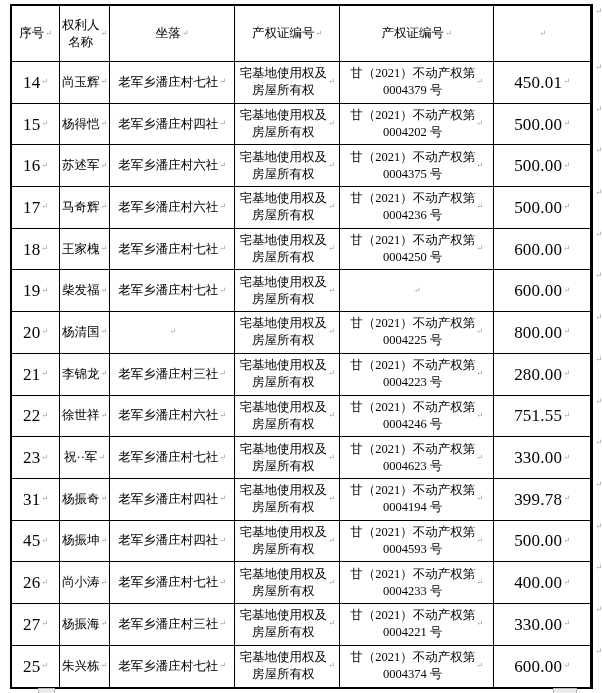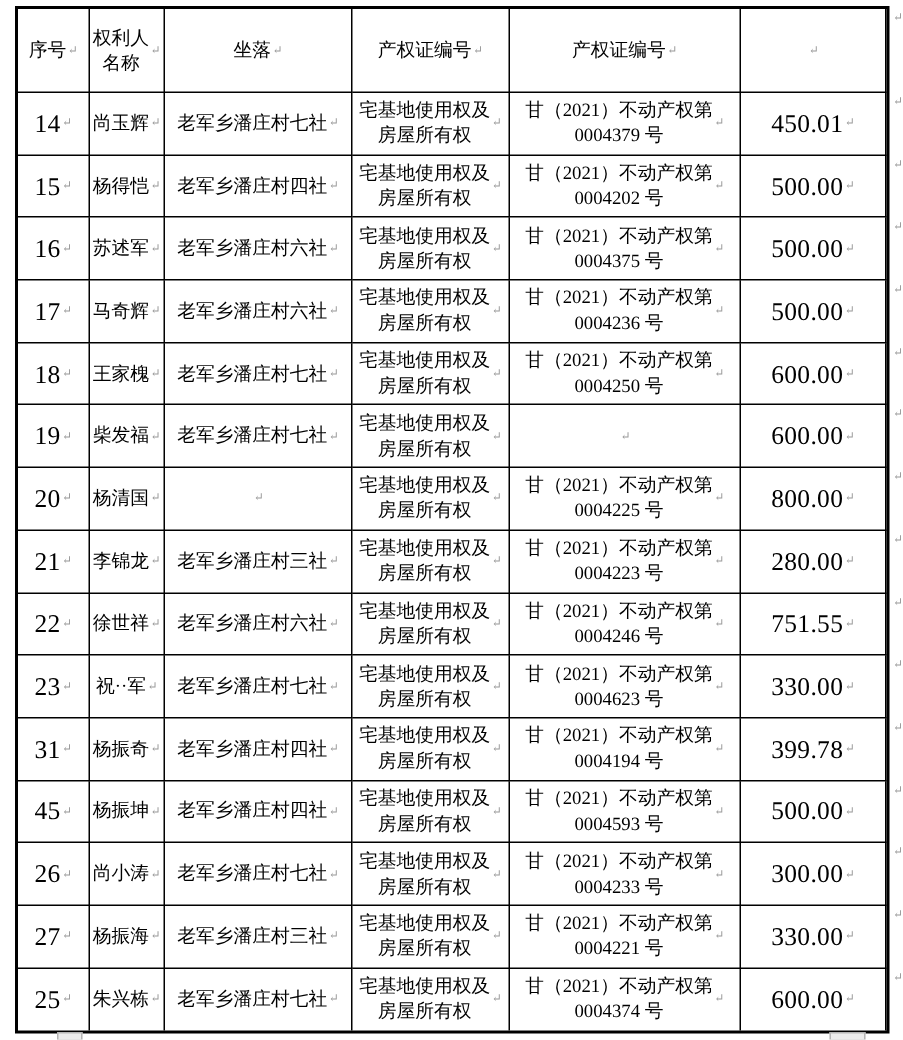--- a/index.html
+++ b/index.html
@@ -487,21 +487,21 @@
         <span class="txt">宅基地使用权及
 房屋所有权</span>
             <span class="cellmark">↵</span>
       </div>
       <div class="td">
         <span class="txt">甘（2021）不动产权第
 0004233 号</span>
             <span class="cellmark">↵</span>
       </div>
       <div class="td">
-        <span class="txt num">300.00</span>
+        <span class="txt num">400.00</span>
             <span class="cellmark">↵</span>
       </div>
       <span class="rowmark">↵</span>
     </div>
 
     <div class="tr body-row">
       <div class="td">
         <span class="txt num">27</span>
             <span class="cellmark">↵</span>
       </div>

